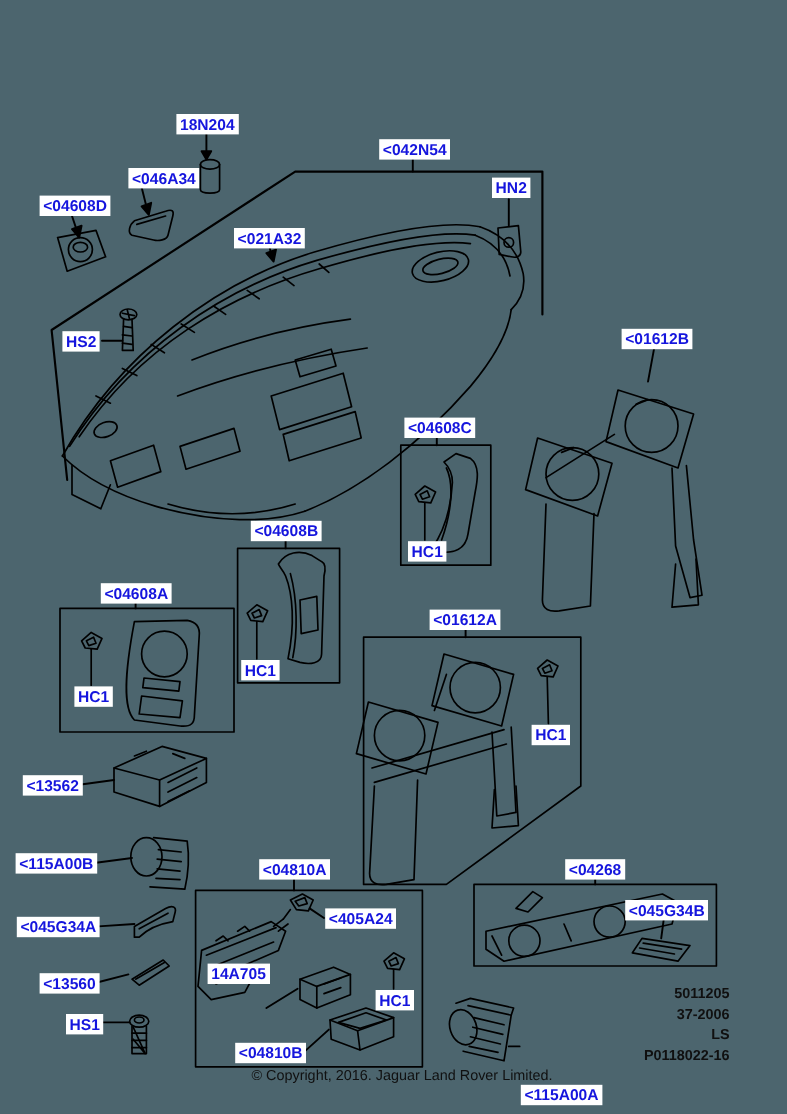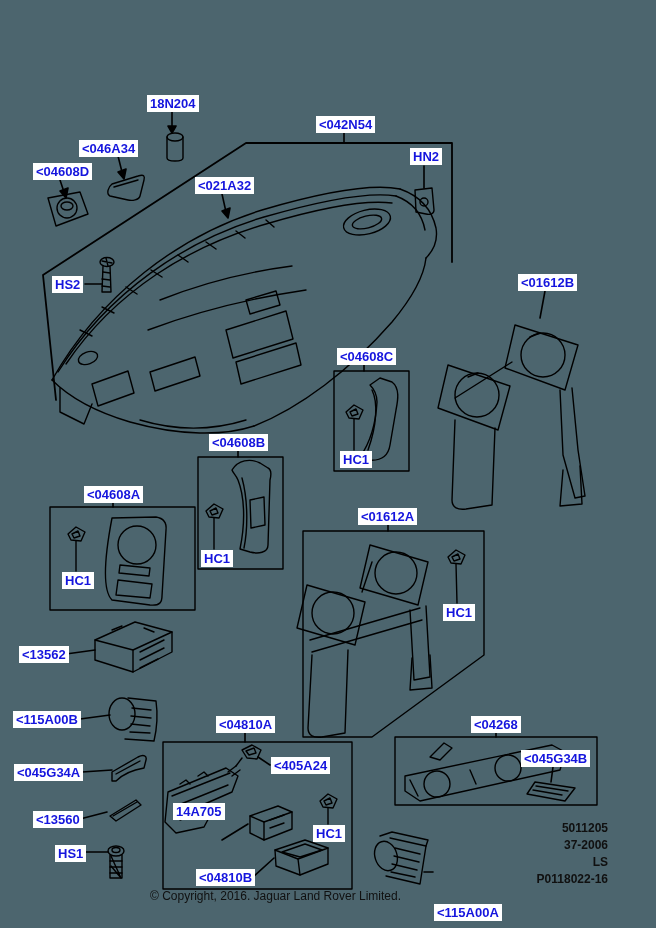--- a/index.html
+++ b/index.html
@@ -7,21 +7,21 @@
   }
   html,body{margin:0;padding:0;background:var(--bg);}
   .stage{position:relative;width:656px;height:928px;background:var(--bg);overflow:hidden;
          font-family:"Liberation Sans",sans-serif;}
   .stage svg{position:absolute;left:0;top:0;}
   .lbl{position:absolute;background:var(--lblbg);color:var(--lbltx);
        font:bold 13px/15px "Liberation Sans",sans-serif;padding:1px 3px;white-space:nowrap;
        letter-spacing:0px;}
   .footer-info{position:absolute;left:512px;top:820px;width:96px;text-align:right;
        color:var(--fttx);font:bold 12px/17px "Liberation Sans",sans-serif;}
-  .copyright{position:absolute;left:150px;top:889px;width:370px;text-align:left;
+  .copyright{position:absolute;left:150px;top:889px;width:370px;text-align:center;
        color:var(--fttx);font:12px/14px "Liberation Sans",sans-serif;}
   svg *{vector-effect:non-scaling-stroke;}
 </style>
 </head>
 <body>
 
 <div class="stage">
 
 <svg width="656" height="928" viewBox="0 0 656 928" fill="none" stroke="#000" stroke-width="1.4" stroke-linecap="round" stroke-linejoin="round">
 
@@ -251,24 +251,24 @@
     <path d="M270,765 L258,757"></path>
     <path d="M222,840 L248,824"></path>
     <path d="M253,877 L274,858"></path>
     <path d="M496,732 L496,737"></path>
     <path d="M553,767 L551,782"></path>
     <path d="M424,872 L433,872"></path>
   </g>
 </svg>
 
 <div class="lbl" style="left:147px;top:95px">18N204</div>
-<div class="lbl" style="left:79px;top:140px">&lt;046A34</div>
+<div class="lbl" style="left:107px;top:140px">&lt;046A34</div>
 <div class="lbl" style="left:33px;top:163px">&lt;04608D</div>
 <div class="lbl" style="left:316px;top:116px">&lt;042N54</div>
-<div class="lbl" style="left:195px;top:177px">&lt;021A32</div>
+<div class="lbl" style="left:195px;top:190px">&lt;021A32</div>
 <div class="lbl" style="left:410px;top:148px">HN2</div>
 <div class="lbl" style="left:52px;top:276px">HS2</div>
 <div class="lbl" style="left:518px;top:274px">&lt;01612B</div>
 <div class="lbl" style="left:337px;top:348px">&lt;04608C</div>
 <div class="lbl" style="left:340px;top:451px">HC1</div>
 <div class="lbl" style="left:209px;top:434px">&lt;04608B</div>
 <div class="lbl" style="left:201px;top:550px">HC1</div>
 <div class="lbl" style="left:84px;top:486px">&lt;04608A</div>
 <div class="lbl" style="left:62px;top:572px">HC1</div>
 <div class="lbl" style="left:358px;top:508px">&lt;01612A</div>

